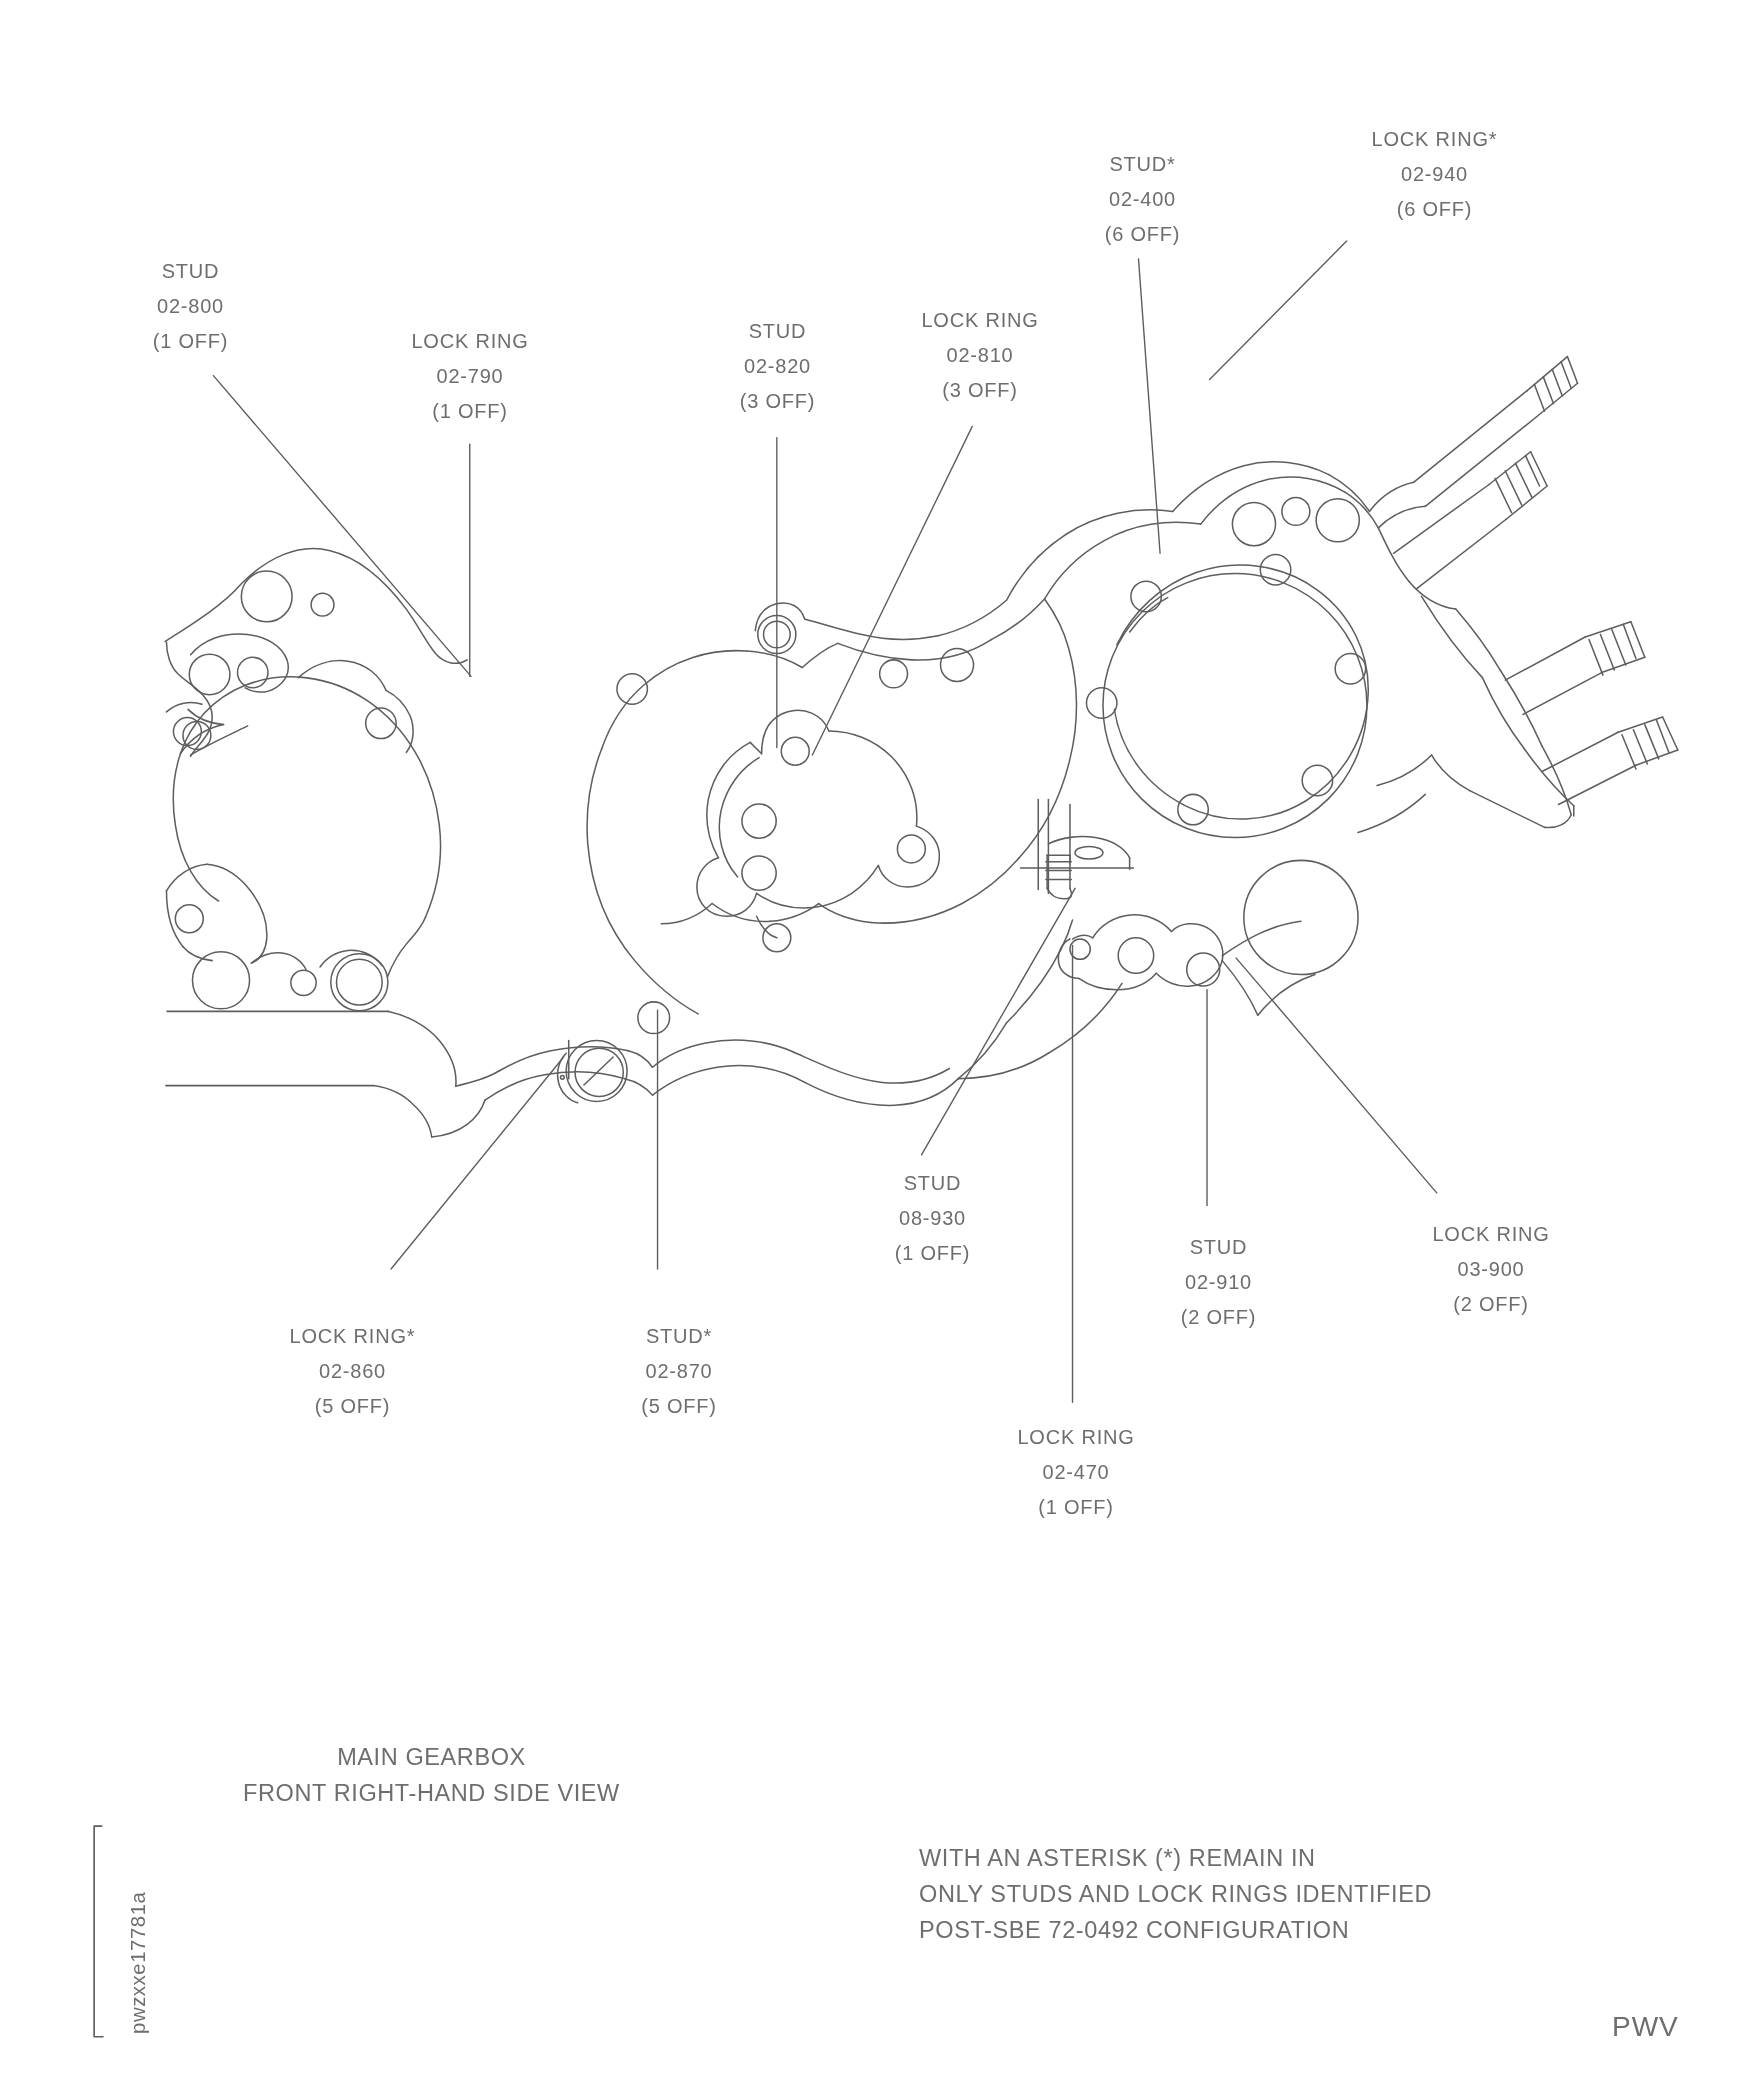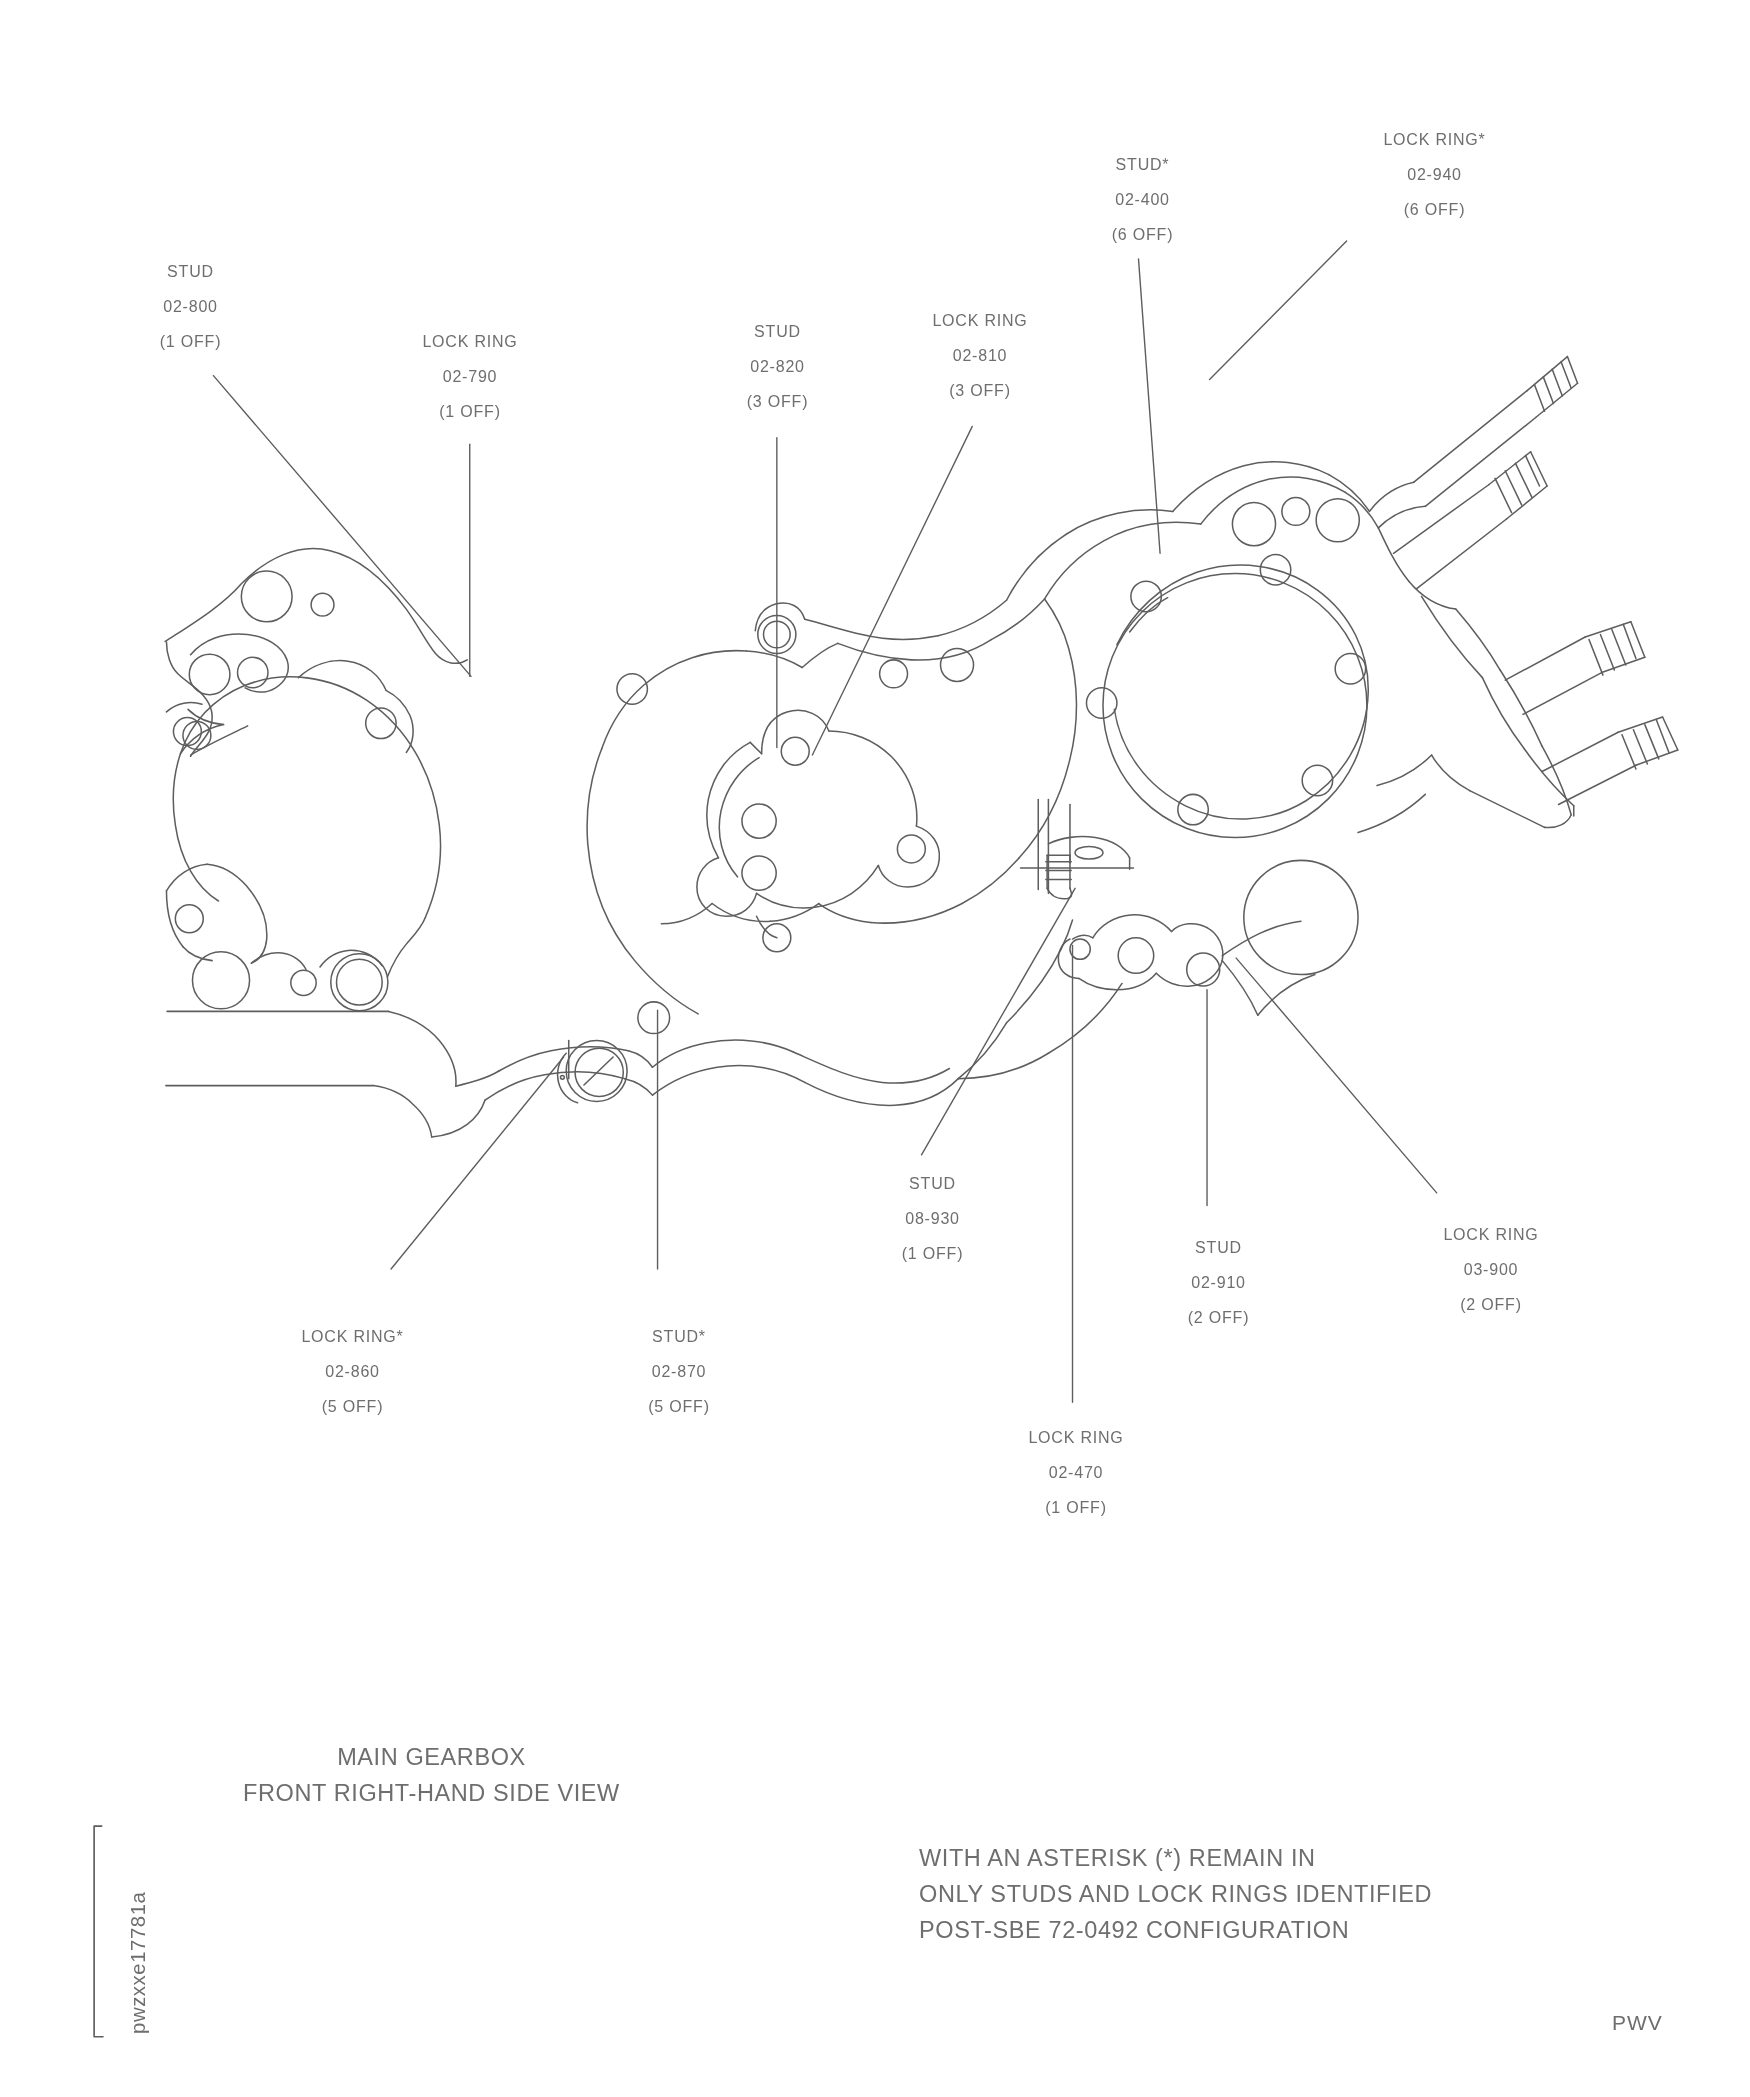--- a/index.html
+++ b/index.html
@@ -10,21 +10,21 @@
   #page{
     position:relative;
     width:1751px;
     height:2097px;
     background:#ffffff;
     overflow:hidden;
   }
   .callout{
     position:absolute;
     text-align:center;
-    font-size:16px;
+    font-size:20px;
     line-height:35px;
     letter-spacing:0.8px;
     color:#6e6e6e;
     white-space:nowrap;
     font-weight:400;
   }
   .callout .ln{display:block;}
   .note{
     position:absolute;
     font-size:23.5px;
@@ -41,21 +41,21 @@
     position:absolute;
     font-size:20.3px;
     letter-spacing:0.6px;
     color:#6e6e6e;
     transform:rotate(-90deg);
     transform-origin:left top;
     white-space:nowrap;
   }
   .corner{
     position:absolute;
-    font-size:21px;
+    font-size:28px;
     letter-spacing:1px;
     color:#6e6e6e;
     white-space:nowrap;
   }
 </style>
 </head>
 <body>
 
 <div id="page">
 

